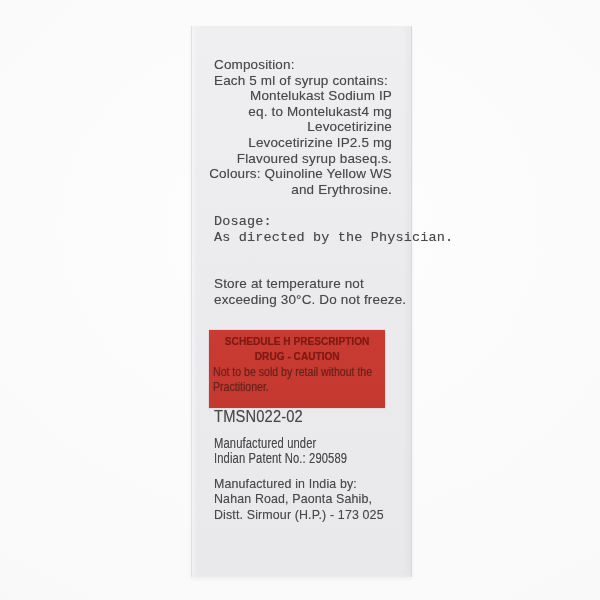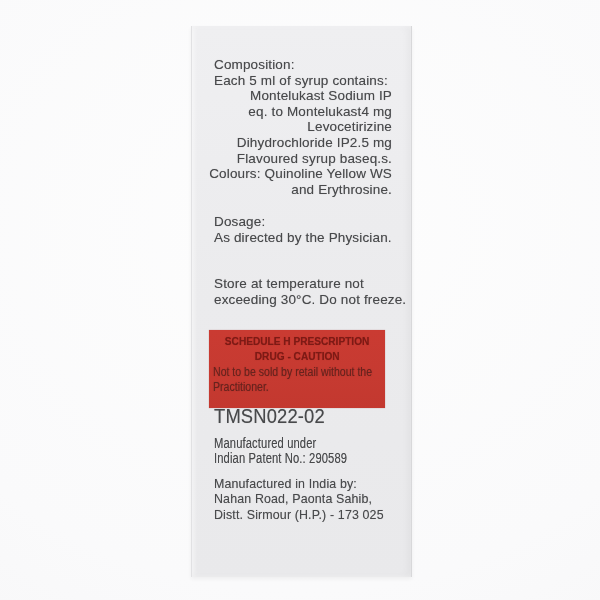--- a/index.html
+++ b/index.html
@@ -35,23 +35,23 @@
     width: 178px;
     color: #48494b;
     font-size: 13.5px;
     line-height: 15.6px;
     letter-spacing: 0.15px;
     text-shadow: 0 0 0.7px rgba(72,73,75,0.45);
   }
   .txt .line { white-space: nowrap; }
   .row { display: flex; justify-content: flex-end; white-space: nowrap; }
   .composition  { top: 31px; }
-  .dosage       { top: 188px; }
+  .dosage       { top: 188px; font-family: Liberation Mono, monospace; }
   .storage      { top: 250px; }
-  .batch        { top: 383px; font-size: 20px; }
+  .batch        { top: 383px; font-size: 16px; }
   .patent       { top: 410px; line-height: 15px; text-decoration: underline; }
   .manufacturer { top: 450px; line-height: 15.4px; }
   .cond {
     display: inline-block;
     transform: scaleX(0.80);
     transform-origin: 0 50%;
     white-space: nowrap;
     font-size: 14px;
   }
   .cond-slight {
@@ -115,21 +115,21 @@
       </div>
       <div class="row">
         <span>eq. to Montelukast</span>
         <span>4 mg</span>
       </div>
       <div class="row">
         <span>Levocetirizine</span>
         <span></span>
       </div>
       <div class="row">
-        <span>Dihydrochloride IP</span>
+        <span>Levocetirizine IP</span>
         <span>2.5 mg</span>
       </div>
       <div class="row">
         <span>Flavoured syrup base</span>
         <span>q.s.</span>
       </div>
       <div class="row">
         <span>Colours: Quinoline Yellow WS</span>
         <span></span>
       </div>

